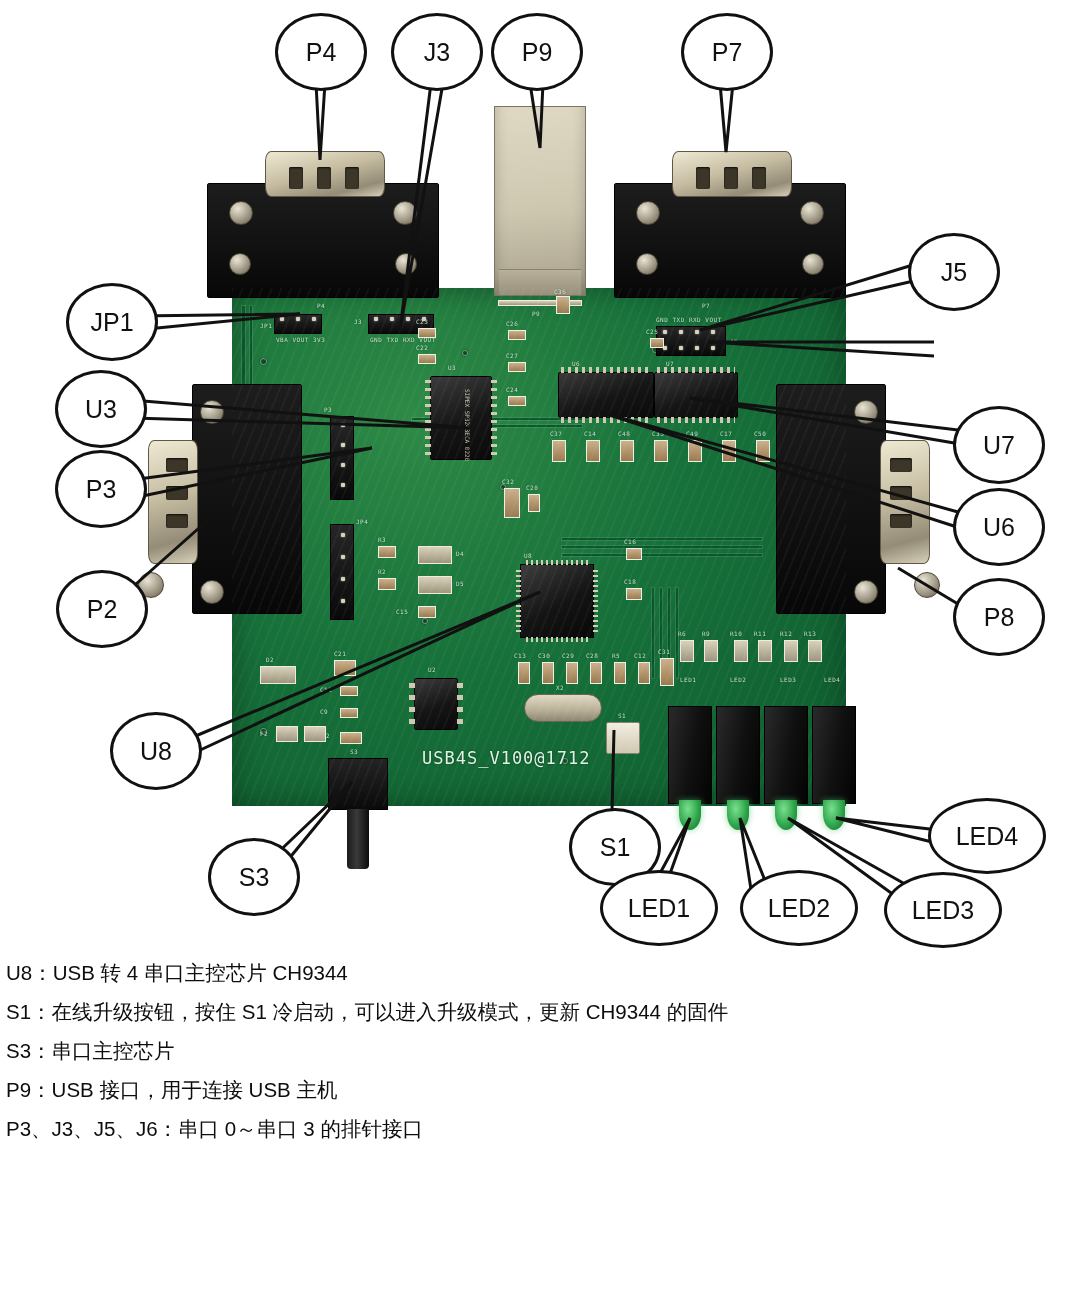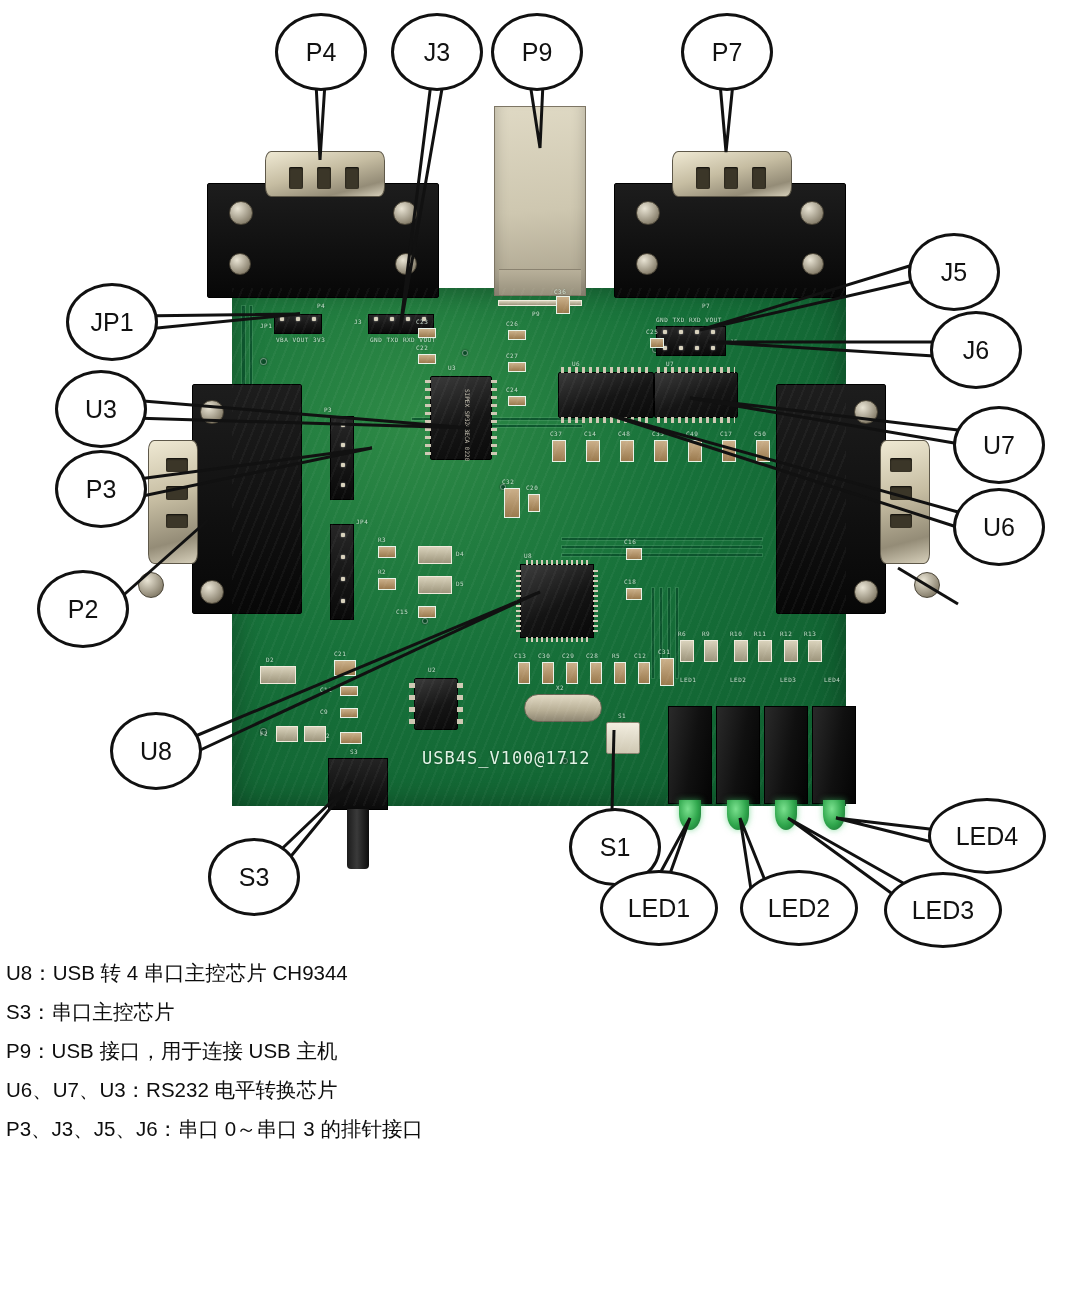--- a/index.html
+++ b/index.html
@@ -562,38 +562,38 @@
       <path d="M898,898 L788,818 L912,888" stroke-width="3"></path>
 
       <path d="M938,830 L836,818 L940,844" stroke-width="3"></path>
     </svg>
 
     <div class="callout" style="left:275px;top:13px;">P4</div>
     <div class="callout" style="left:391px;top:13px;">J3</div>
     <div class="callout" style="left:491px;top:13px;">P9</div>
     <div class="callout" style="left:681px;top:13px;">P7</div>
     <div class="callout" style="left:908px;top:233px;">J5</div>
-    <div class="callout" style="left:930px;top:311px;">J6</div>
     <div class="callout" style="left:66px;top:283px;">JP1</div>
     <div class="callout" style="left:55px;top:370px;">U3</div>
     <div class="callout" style="left:55px;top:450px;">P3</div>
-    <div class="callout" style="left:37px;top:570px;">P2</div>
+    <div class="callout" style="left:56px;top:570px;">P2</div>
     <div class="callout" style="left:953px;top:406px;">U7</div>
     <div class="callout" style="left:953px;top:488px;">U6</div>
+    <div class="callout" style="left:953px;top:578px;">P8</div>
     <div class="callout" style="left:110px;top:712px;">U8</div>
     <div class="callout" style="left:208px;top:838px;">S3</div>
     <div class="callout" style="left:569px;top:808px;">S1</div>
     <div class="callout wide" style="left:600px;top:870px;">LED1</div>
     <div class="callout wide" style="left:740px;top:870px;">LED2</div>
     <div class="callout wide" style="left:884px;top:872px;">LED3</div>
     <div class="callout wide" style="left:928px;top:798px;">LED4</div>
 
   </div>
 
   <div id="caption">
     <p>U8：USB 转 4 串口主控芯片 CH9344</p>
+    <p>S1：在线升级按钮，按住 S1 冷启动，可以进入升级模式，更新 CH9344 的固件</p>
     <p>S3：串口主控芯片</p>
     <p>P9：USB 接口，用于连接 USB 主机</p>
-    <p>U6、U7、U3：RS232 电平转换芯片</p>
     <p>P3、J3、J5、J6：串口 0～串口 3 的排针接口</p>
   </div>
 
 </div>
 
 </body></html>

